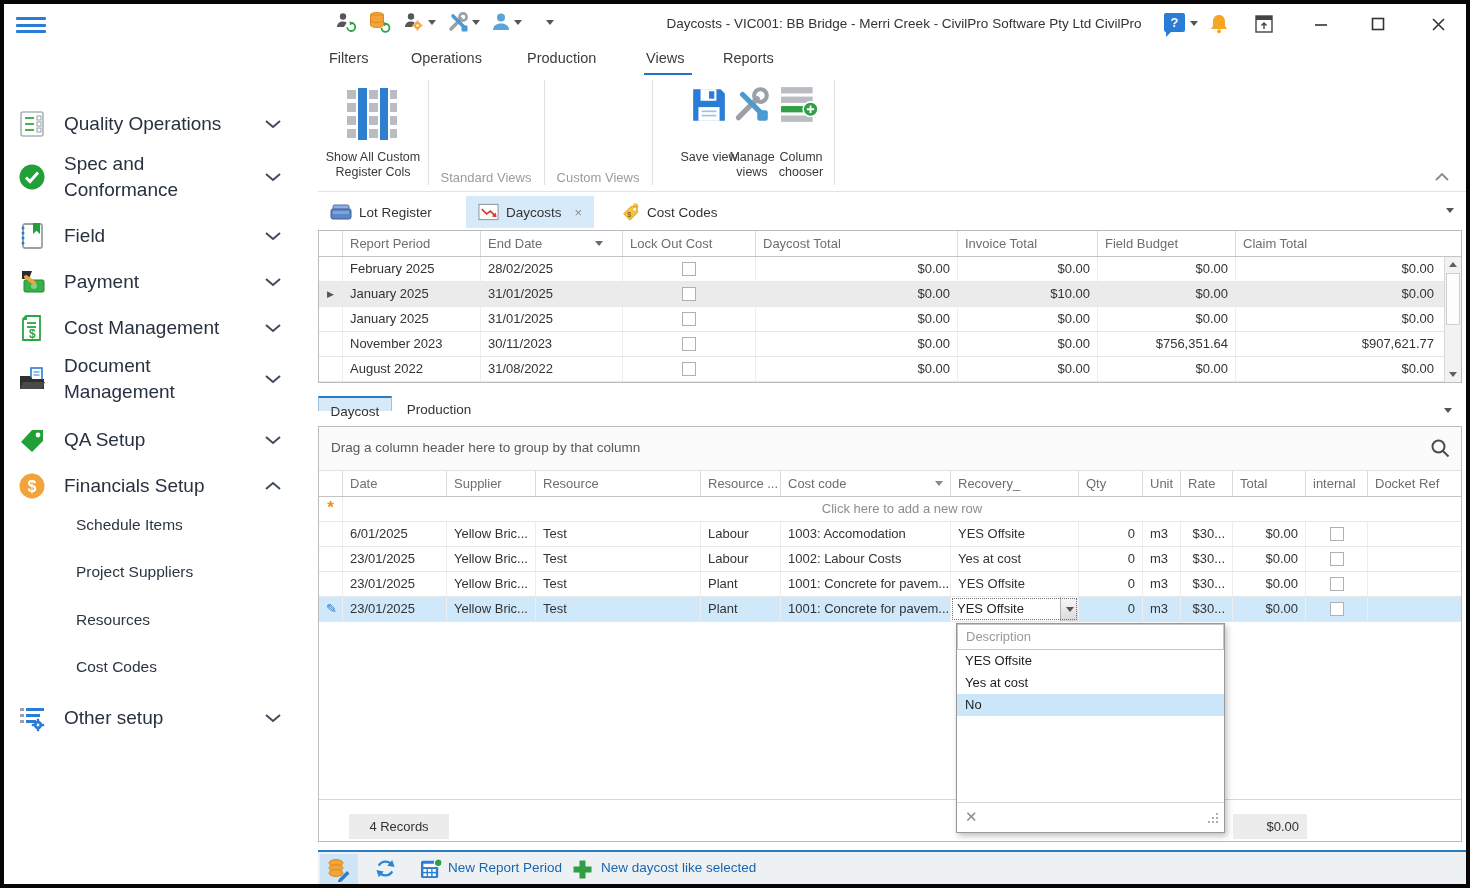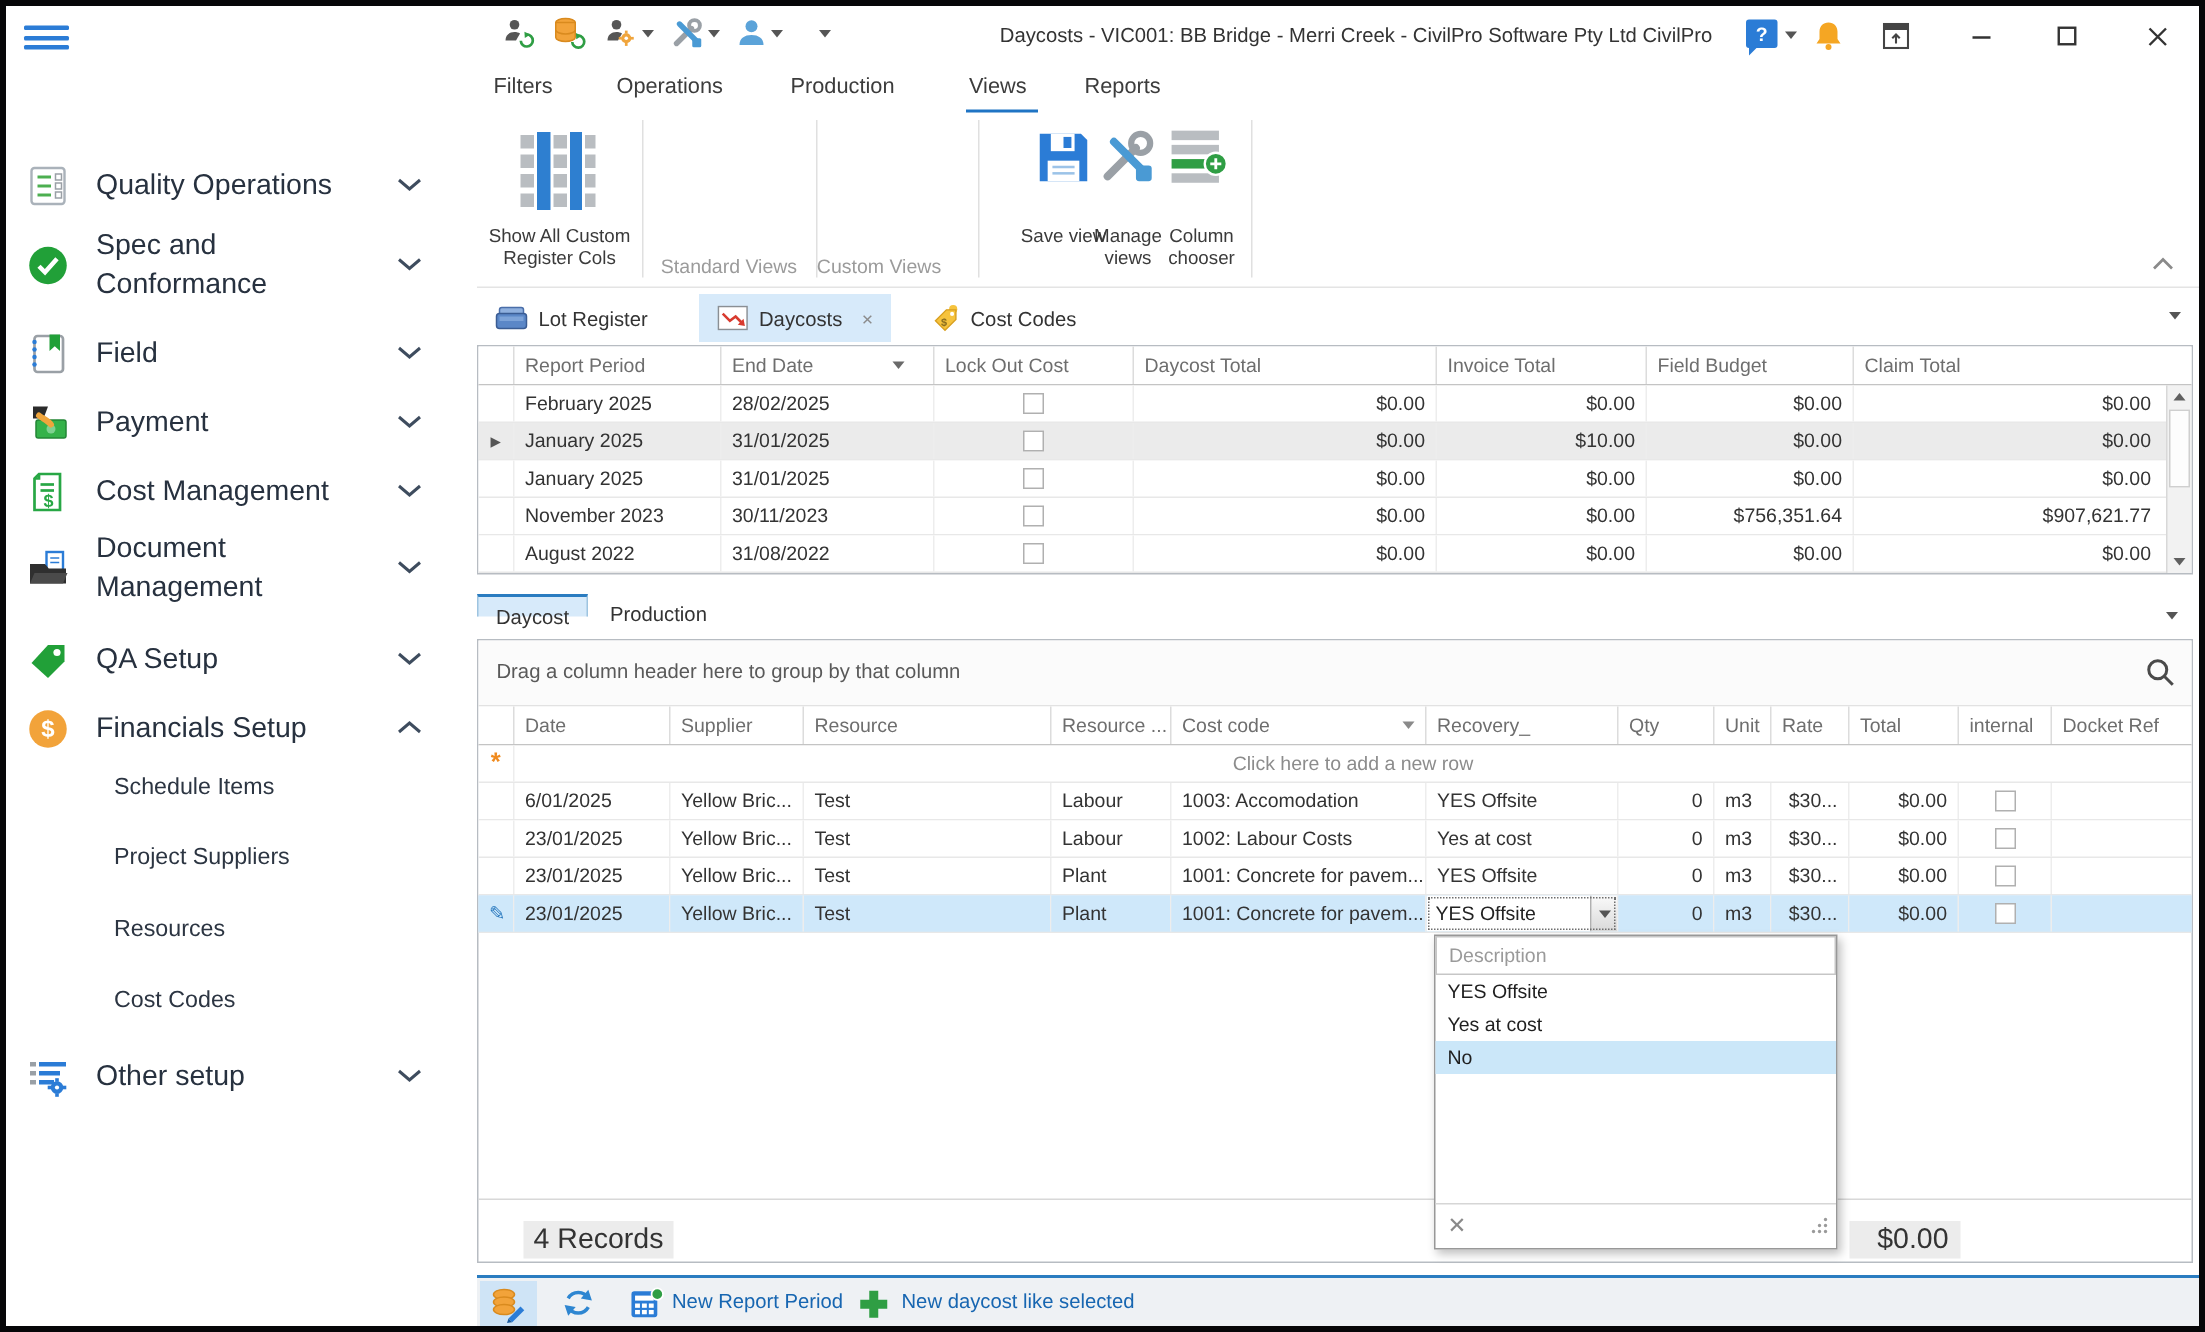--- a/index.html
+++ b/index.html
@@ -79,21 +79,21 @@
   .newrow-text { flex:1; text-align:center; font-size:13px; color:#8c8c8c; line-height:24px; }
   .star { color:#f08a1d; font-size:17px; font-weight:bold; line-height:22px; text-align:center; }
   .pencil { color:#2878be; font-size:13px; line-height:24px; text-align:center; }
 
   .combo-editor { display:flex; height:100%; background:#fff; outline:1px dotted #6e6e6e; outline-offset:-2px; }
   .combo-text { flex:1; font-size:13px; color:#222; line-height:23px; padding-left:6px; white-space:nowrap; overflow:hidden; }
   .combo-btn { width:18px; background:linear-gradient(#fafafa,#d9d9d9); border-left:1px solid #b0b0b0; display:flex; align-items:center; justify-content:center; }
 
   
   .status-sep { position:absolute; left:0; right:0; top:372px; height:1px; background:#d8d8d8; }
-  .chip { position:absolute; top:387px; height:25px; background:#ececec; font-size:19px; color:#333; line-height:25px; }
+  .chip { position:absolute; top:387px; height:25px; background:#ececec; font-size:13px; color:#333; line-height:25px; }
 
   
   .dropdown { position:absolute; left:952px; top:619px; width:269px; height:210px; background:#fff; border:1px solid #989898; box-shadow:2px 3px 6px rgba(0,0,0,.25); z-index:50; }
   .dd-header { height:26px; border:1px solid #c6c6c6; font-size:13px; color:#9a9a9a; line-height:24px; padding-left:8px; }
   .dd-item { height:22px; font-size:13px; color:#1f1f1f; line-height:22px; padding-left:8px; cursor:pointer; }
   .dd-item.hl { background:#cbe7f9; }
   .dd-footer { position:absolute; left:0; right:0; bottom:0; height:30px; border-top:1px solid #d6d6d6; }
   .dd-x { position:absolute; left:8px; top:5px; color:#8a8a8a; font-size:15px; }
   .dd-grip { position:absolute; right:5px; bottom:4px; }
 
@@ -241,21 +241,21 @@
             <rect x="44" y="30" width="7" height="9"></rect>
             <rect x="44" y="43" width="7" height="9"></rect>
           </g>
         <rect x="12" y="2" width="9" height="52" fill="#2e7fd0"></rect>
           <rect x="34" y="2" width="8" height="52" fill="#2e7fd0"></rect>
       </svg>
     </div>
     <div class="rib-btn-label" style="left:-4px; top:74px; width:118px">Show All Custom Register Cols</div>
 
     <div class="rib-group-label" style="left:112px; width:112px">Standard Views</div>
-    <div class="rib-group-label" style="left:216px; width:104px">Custom Views</div>
+    <div class="rib-group-label" style="left:228px; width:104px">Custom Views</div>
 
     <div class="abs" style="left:372px; top:10px">
       <svg width="38" height="38" viewBox="0 0 36 36">
         <path d="M3 3h26l4 4v26H3z" fill="#2b7cd6"></path>
           <rect x="10" y="3" width="15" height="11" fill="#fff"></rect>
           <rect x="18" y="5" width="5" height="7" fill="#2b7cd6"></rect>
           <rect x="8" y="20" width="20" height="13" fill="#fff"></rect>
           <line x1="11" y1="24" x2="25" y2="24" stroke="#9cc3e8" stroke-width="1.6"></line>
           <line x1="11" y1="28" x2="25" y2="28" stroke="#9cc3e8" stroke-width="1.6"></line>
       </svg>

